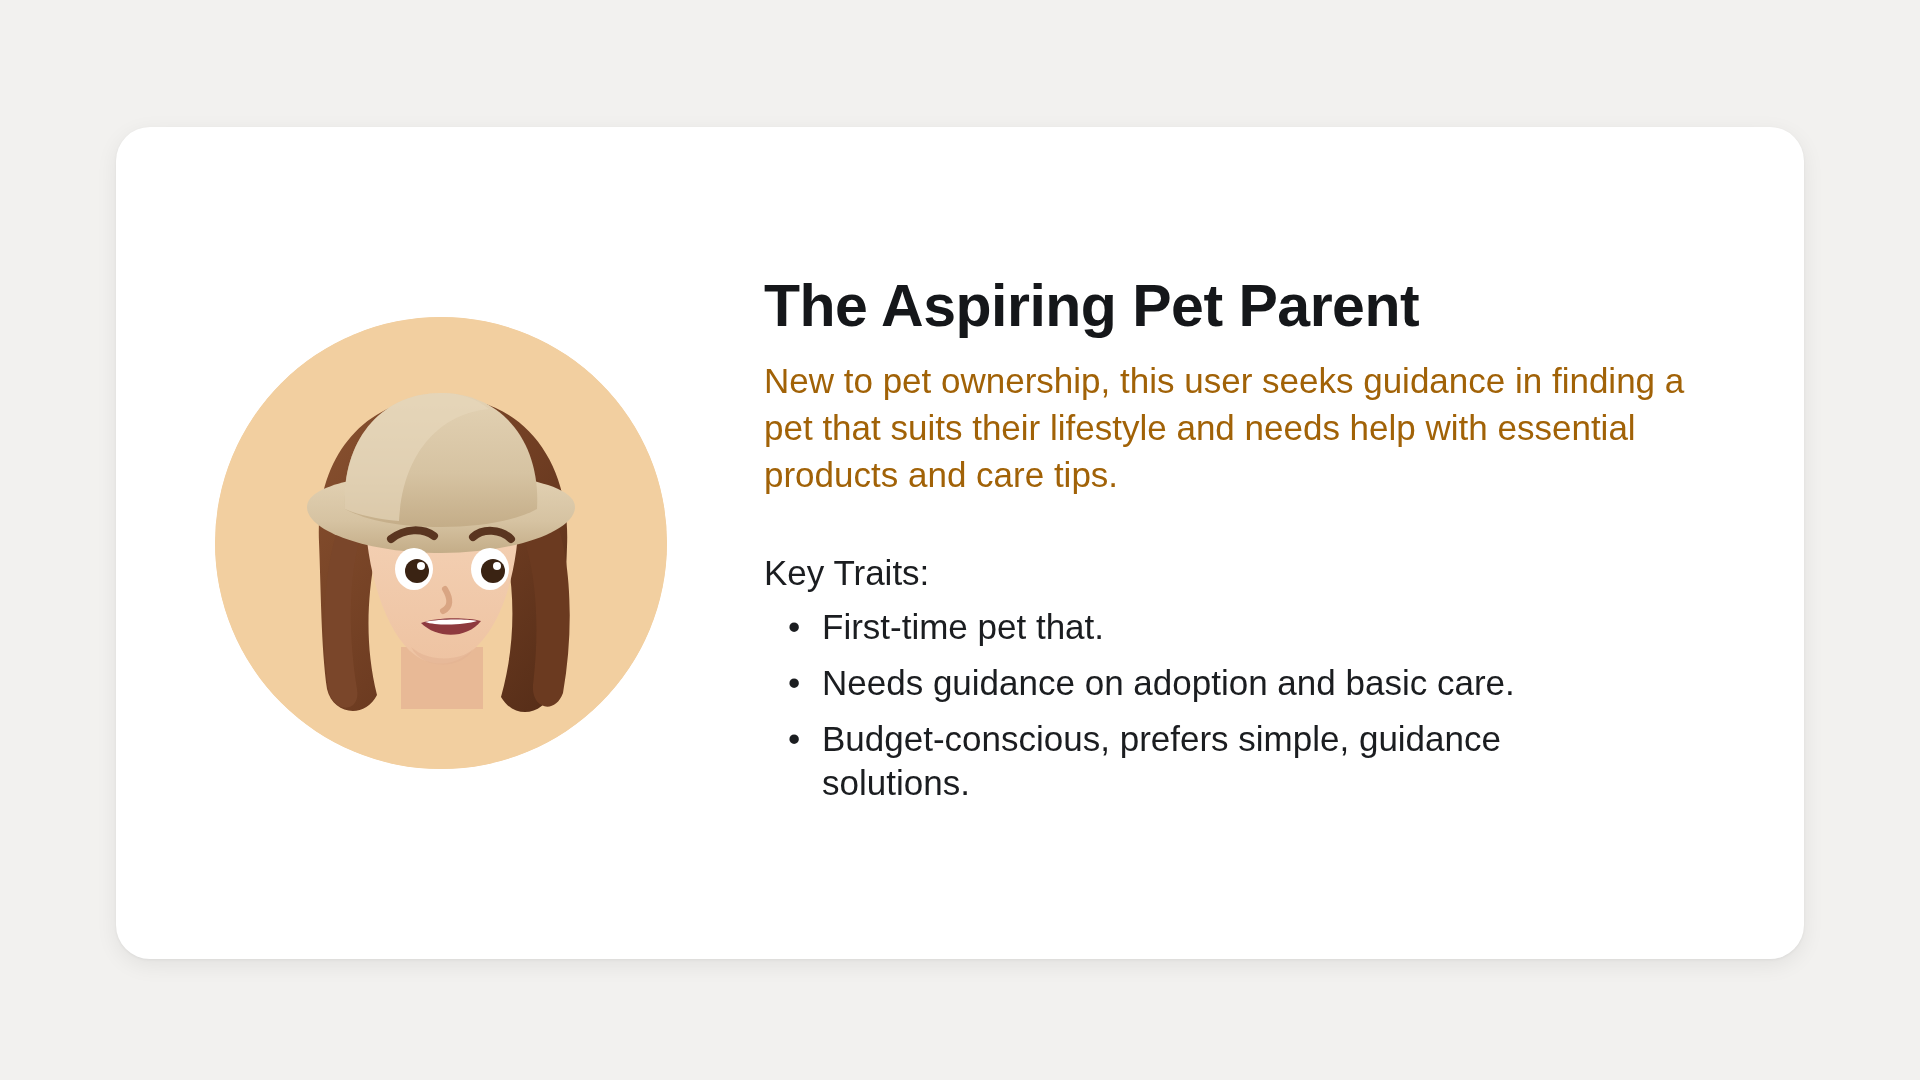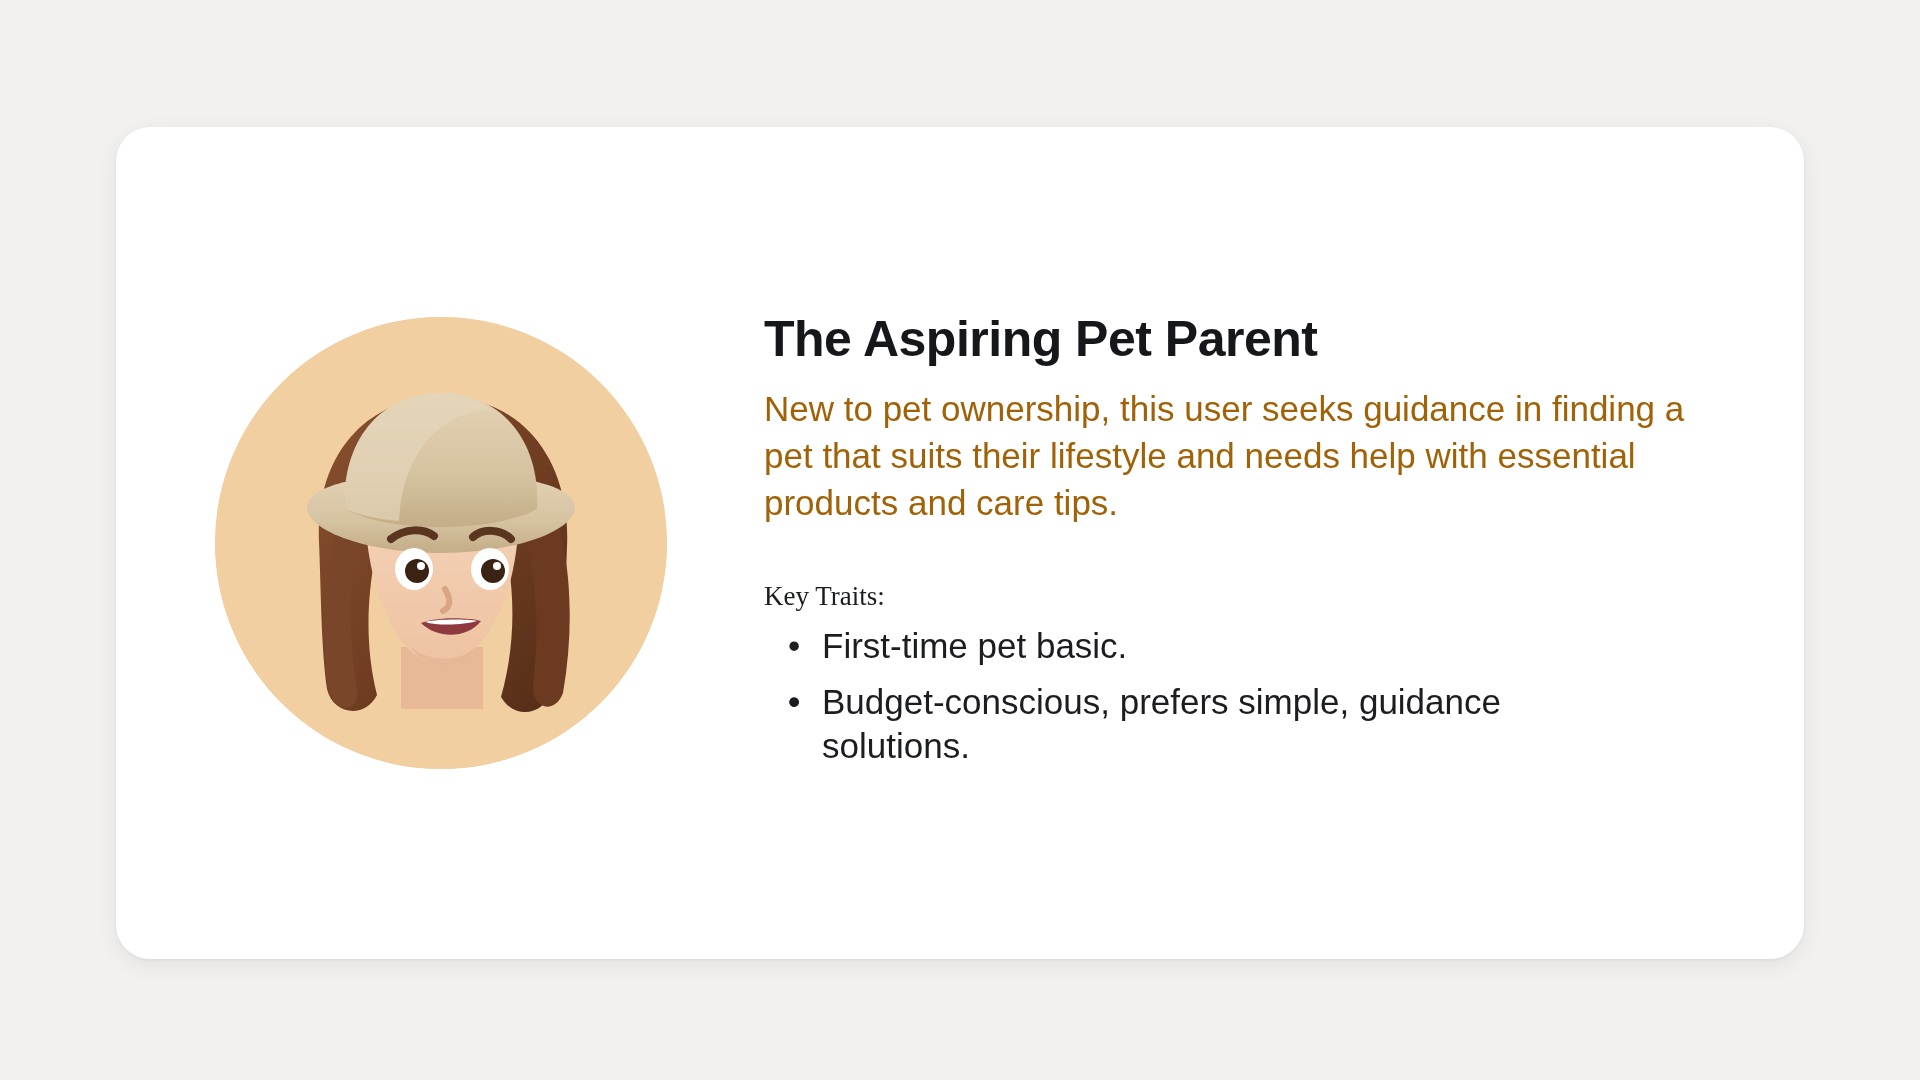--- a/index.html
+++ b/index.html
@@ -47,39 +47,38 @@
   }
   .avatar svg { position: absolute; left: 0; top: 0; }
 
   .text-col {
     flex: 1 1 auto;
     padding-left: 88px;
     padding-right: 60px;
     margin-top: -8px;
   }
   .title {
-    font-size: 50px;
+    font-size: 59px;
     font-weight: 700;
     letter-spacing: -0.5px;
     color: #15171a;
     margin-bottom: 18px;
   }
   .desc {
     font-size: 35px;
     line-height: 1.34;
     color: #a16207;
     max-width: 960px;
     font-weight: 400;
   }
   .traits-label {
-    font-size: 27px;
+    font-size: 35px;
     color: #1b1d20;
     margin-top: 54px;
     margin-bottom: 4px;
-    font-family: Liberation Serif, serif;
   }
   ul.traits {
     list-style: none;
     margin-left: 12px;
   }
   ul.traits li {
     position: relative;
     font-size: 35px;
     line-height: 1.26;
     color: #1b1d20;
@@ -178,24 +177,25 @@
       </div>
     </div>
 
     <div class="text-col">
       <h1 class="title">The Aspiring Pet Parent</h1>
       <p class="desc">New to pet ownership, this user seeks guidance in finding a pet that suits their lifestyle and needs help with essential products and care tips.</p>
       <p class="traits-label">Key Traits:</p>
       <ul class="traits">
         <li>
           <span class="bullet">•</span>
-          <span>First-time pet basic.</span>
+          <span>First-time pet that.</span>
         </li>
         <li>
           <span class="bullet">•</span>
+          <span>Needs guidance on adoption and basic care.</span>
         </li>
         <li>
           <span class="bullet">•</span>
           <span>Budget-conscious, prefers simple, guidance solutions.</span>
         </li>
       </ul>
     </div>
 
   </div>
 </div>

